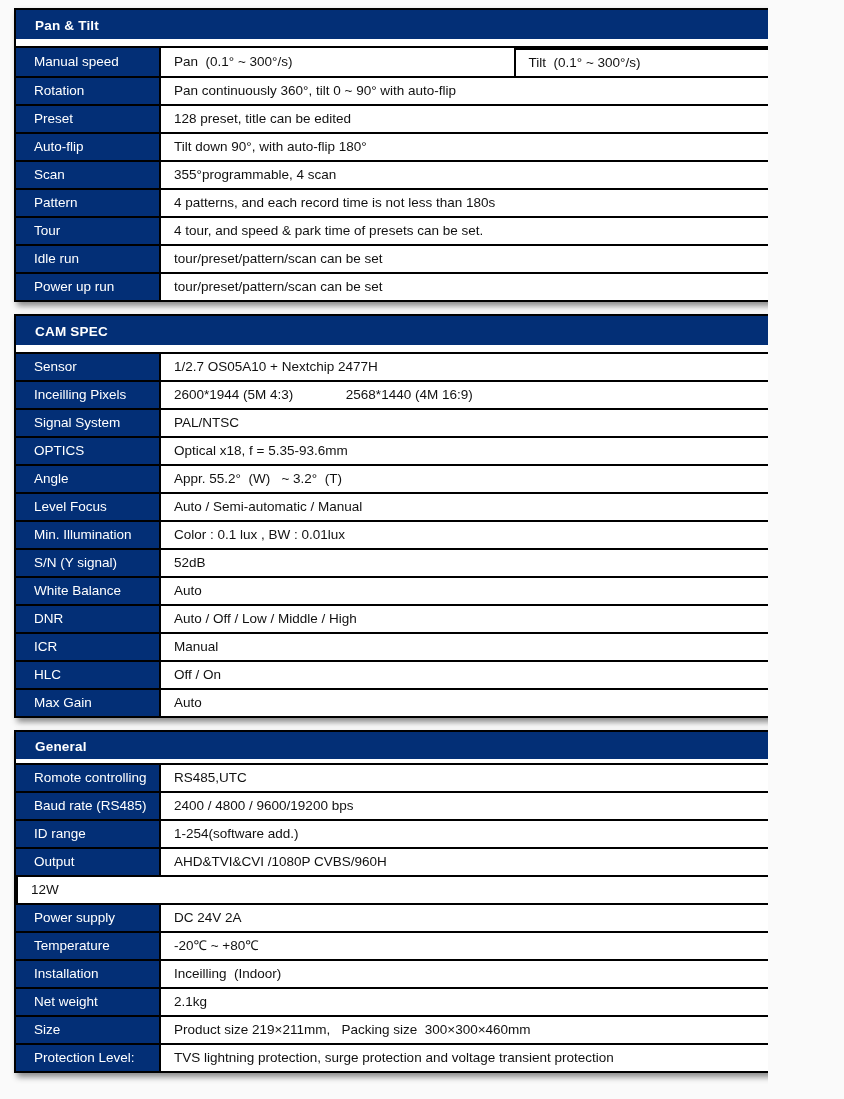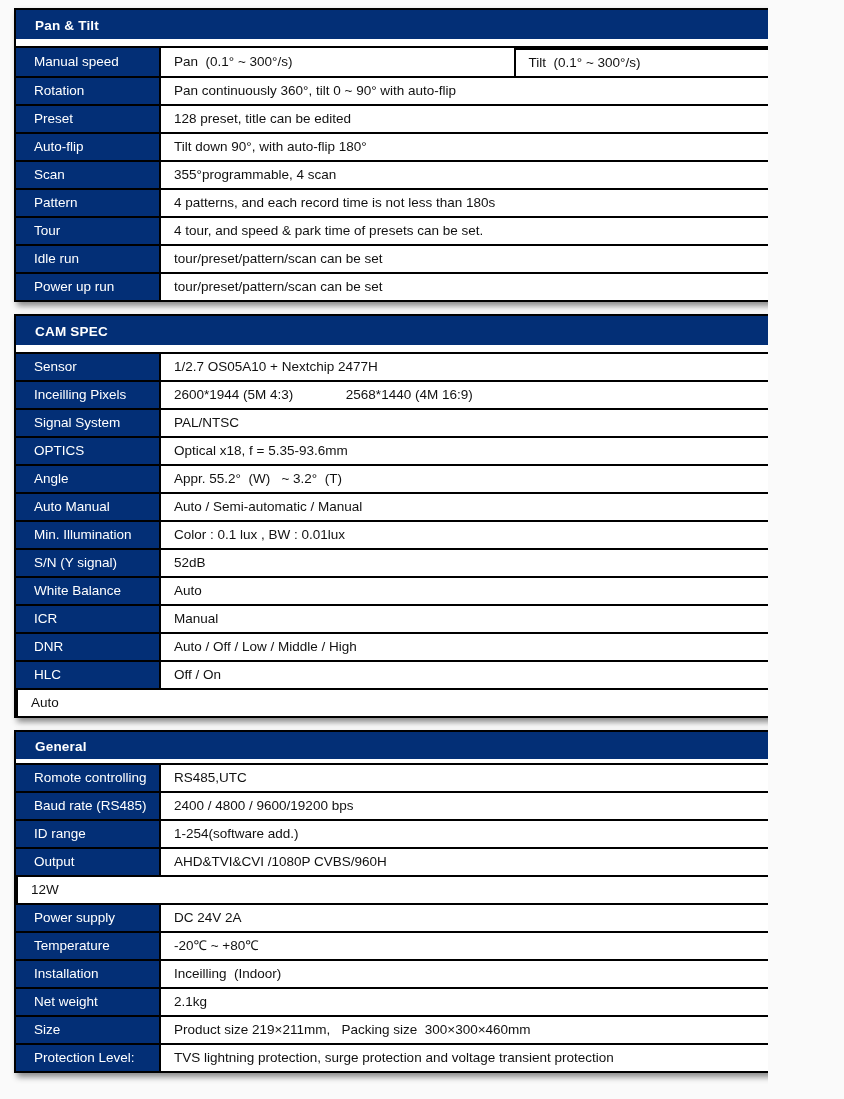--- a/index.html
+++ b/index.html
@@ -133,48 +133,49 @@
         </div>
         <div class="row">
           <div class="label">OPTICS</div>
           <div class="value">Optical x18, f = 5.35-93.6mm</div>
         </div>
         <div class="row">
           <div class="label">Angle</div>
           <div class="value">Appr. 55.2°  (W)   ~ 3.2°  (T)</div>
         </div>
         <div class="row">
-          <div class="label">Auto Manual</div>
+          <div class="label">Level Focus</div>
           <div class="value">Auto / Semi-automatic / Manual</div>
         </div>
         <div class="row">
           <div class="label">Min. Illumination</div>
           <div class="value">Color : 0.1 lux , BW : 0.01lux</div>
         </div>
         <div class="row">
           <div class="label">S/N (Y signal)</div>
           <div class="value">52dB</div>
         </div>
         <div class="row">
           <div class="label">White Balance</div>
           <div class="value">Auto</div>
         </div>
         <div class="row">
+          <div class="label">DNR</div>
+          <div class="value">Auto / Off / Low / Middle / High</div>
+        </div>
+        <div class="row">
           <div class="label">ICR</div>
           <div class="value">Manual</div>
         </div>
         <div class="row">
-          <div class="label">DNR</div>
-          <div class="value">Auto / Off / Low / Middle / High</div>
-        </div>
-        <div class="row">
           <div class="label">HLC</div>
           <div class="value">Off / On</div>
         </div>
         <div class="row">
+          <div class="label">Max Gain</div>
           <div class="value">Auto</div>
         </div>
       </div>
   </section>
 
   <section class="spec-table compact">
     <div class="header">
       <span class="header-title">General</span>
     </div>
     <div class="rows">

